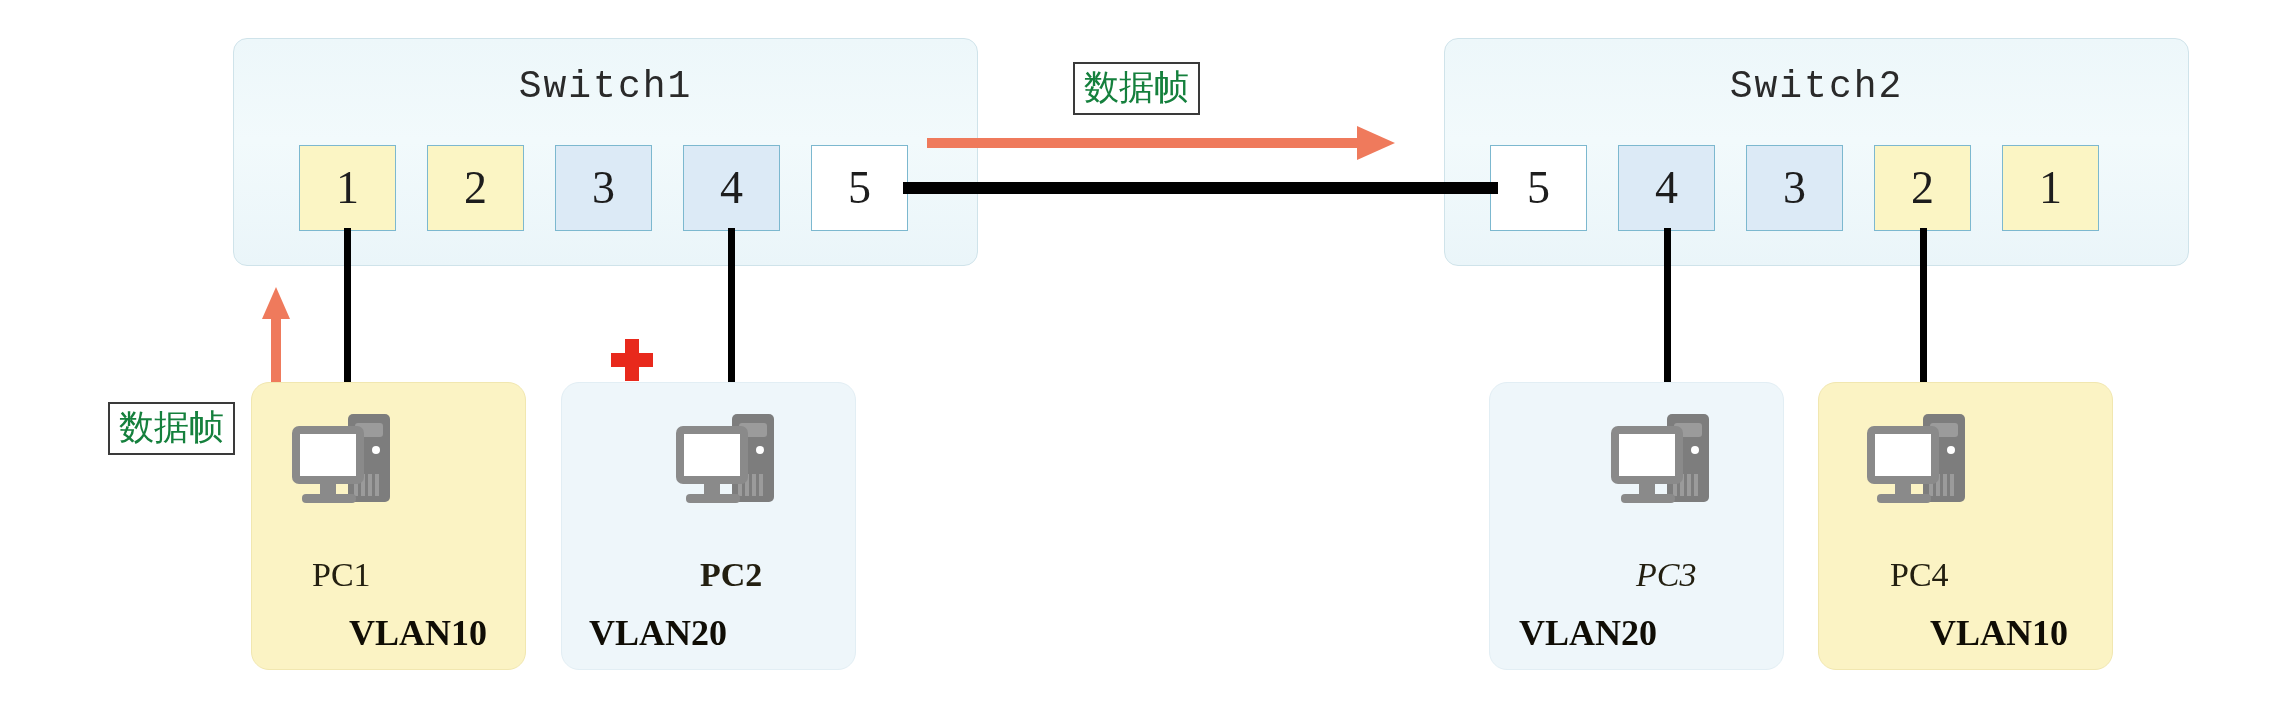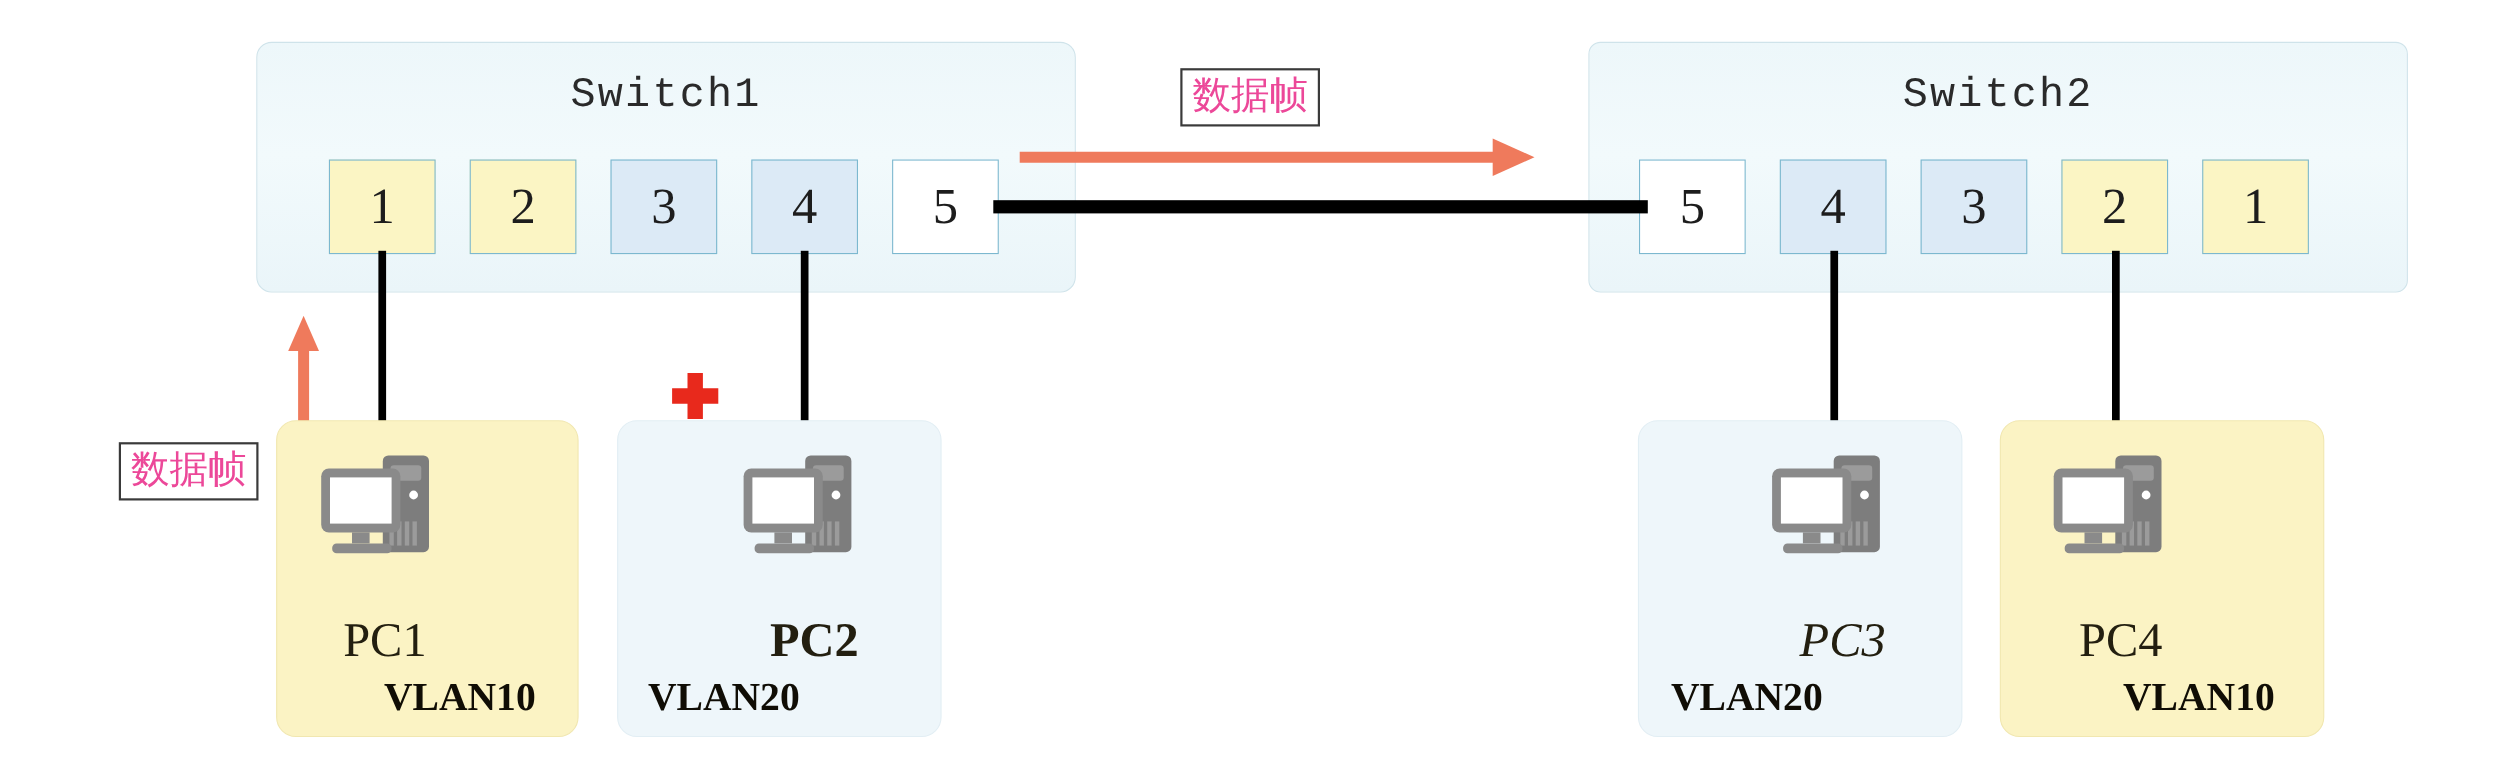--- a/index.html
+++ b/index.html
@@ -44,42 +44,42 @@
     position:absolute;
     border-radius:18px;
     box-sizing:border-box;
   }
   .pc-panel.yellow{background:#fbf3c4;border:1px solid #f1e7b0;}
   .pc-panel.blue{background:#eef6fa;border:1px solid #e2eef4;}
 
   .pc-label{
     position:absolute;
     font-family:"Liberation Serif",serif;
-    font-size:44px;color:#231f10;
+    font-size:34px;color:#231f10;
     white-space:nowrap;
   }
   .vlan-label{
     position:absolute;
     font-family:"Liberation Serif",serif;
     font-weight:bold;
     font-size:36px;color:#100d05;
     white-space:nowrap;
   }
 
   
   .cable-v{position:absolute;width:7px;background:#000;}
   .trunk-line{position:absolute;height:12px;background:#000;}
 
   
   .frame-label{
     position:absolute;
     border:2.5px solid #3a3a3a;
     background:#ffffff;
     font-family:"DejaVu Sans","Liberation Sans",sans-serif;
-    font-size:35px;color:#ec4899;
+    font-size:35px;color:#15803d;
     padding:3px 9px 6px 9px;
     line-height:1.15;
     white-space:nowrap;
     box-sizing:border-box;
   }
 
   
   .arrow-svg{position:absolute;overflow:visible;}
 
   
@@ -106,21 +106,21 @@
   <div class="port vlan20" style="left:555px;top:145px;">
     <span>3</span>
   </div>
   <div class="port vlan20" style="left:683px;top:145px;">
     <span>4</span>
   </div>
   <div class="port trunk" style="left:811px;top:145px;">
     <span>5</span>
   </div>
 
-  <div class="switch-box" style="left:1444px;top:38px;width:745px;height:228px;border-radius:11px;">
+  <div class="switch-box" style="left:1444px;top:38px;width:745px;height:228px;">
     <div class="switch-title">Switch2</div>
   </div>
 
   <div class="port trunk" style="left:1490px;top:145px;">
     <span>5</span>
   </div>
   <div class="port vlan20" style="left:1618px;top:145px;">
     <span>4</span>
   </div>
   <div class="port vlan20" style="left:1746px;top:145px;">

